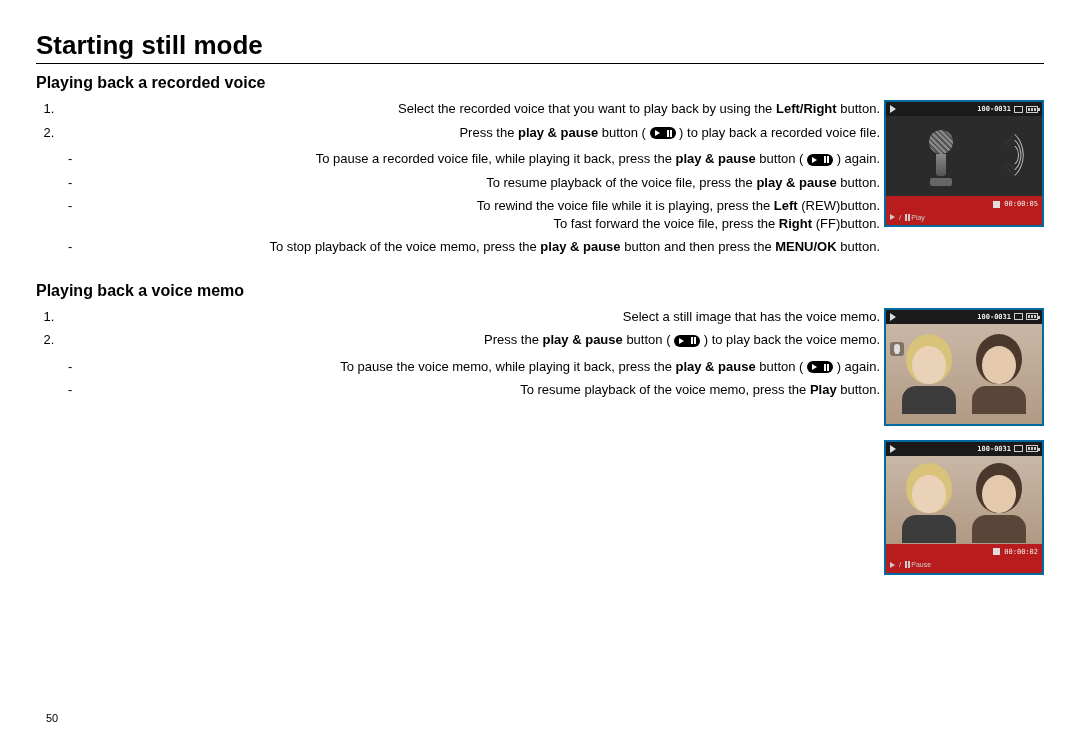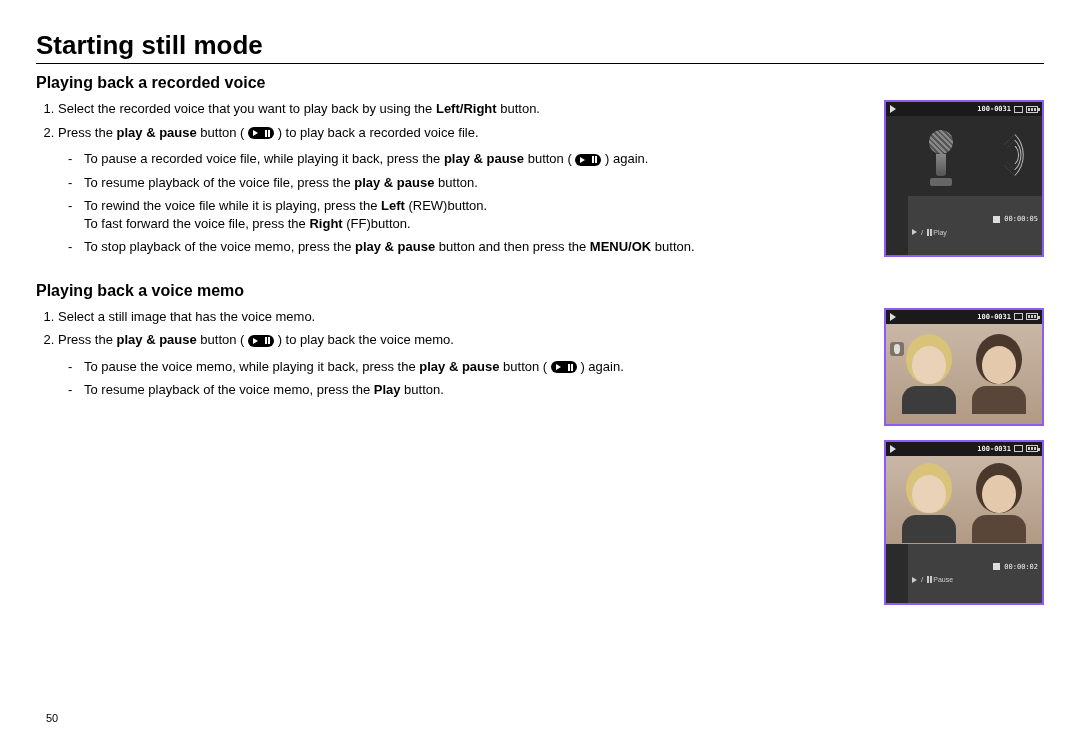--- a/index.html
+++ b/index.html
@@ -3,49 +3,49 @@
 <meta charset="utf-8">
 <style>
   * { box-sizing: border-box; margin: 0; padding: 0; }
   html, body { width: 1080px; height: 746px; background: #fff; font-family: Arial, Helvetica, sans-serif; color: #000; }
   .page { width: 1080px; height: 746px; padding: 30px 36px 20px 36px; position: relative; }
   .title { font-size: 26px; font-weight: bold; }
   .rule { border: none; border-top: 1px solid #000; margin-top: 2px; margin-bottom: 10px; }
   .columns { display: flex; gap: 20px; flex-direction: column; }
   .col { flex: 1; position: relative; }
   .sub { font-size: 16px; font-weight: bold; margin-bottom: 8px; }
-  .colbody { display: flex; gap: 24px; }
+  .colbody { display: flex; gap: 4px; text-align: right; }
   .textcol { flex: 1; font-size: 13px; line-height: 1.35; }
   ol.steps { list-style: decimal; padding-left: 22px; }
   ol.steps > li { margin-bottom: 6px; }
   ul.dash { list-style: none; padding-left: 10px; margin-top: 9px; }
   ul.dash > li { position: relative; padding-left: 16px; margin-bottom: 6px; }
   ul.dash > li::before { content: "-"; position: absolute; left: 0; }
   .b { font-weight: bold; }
   .page-num { position: absolute; bottom: 22px; left: 46px; font-size: 11px; }
 
   
   .pp-icon { display: inline-block; width: 26px; height: 12px; background: #000; border-radius: 6px; position: relative; vertical-align: middle; }
   .pp-icon::before { content: ""; position: absolute; left: 5px; top: 3px; border-left: 5px solid #fff; border-top: 3px solid transparent; border-bottom: 3px solid transparent; }
   .pp-icon::after { content: ""; position: absolute; right: 7px; top: 2.5px; width: 2px; height: 7px; background: #fff; box-shadow: 3px 0 0 #fff; }
 
   
   .screens { display: flex; flex-direction: column; gap: 14px; }
-  .scr { width: 160px; border: 2px solid #8b5cf6; background: #2b2b2b; position: relative; }
+  .scr { width: 160px; border: 2px solid #0369a1; background: #2b2b2b; position: relative; }
   .scr-top { height: 14px; background: #1a1a1a; display: flex; align-items: center; justify-content: space-between; padding: 0 4px; }
   .scr-top-l, .scr-top-r { display: flex; align-items: center; gap: 3px; }
   .play-tri { width: 0; height: 0; border-left: 6px solid #ddd; border-top: 4px solid transparent; border-bottom: 4px solid transparent; }
   .file-num { color: #eee; font-size: 7px; font-family: monospace; font-weight: bold; }
   .batt { width: 12px; height: 7px; border: 1px solid #ccc; position: relative; }
   .batt::after { content: ""; position: absolute; right: -3px; top: 1.5px; width: 2px; height: 3px; background: #ccc; }
   .batt-fill { display: flex; height: 100%; gap: 1px; padding: 1px; }
   .batt-fill > i { flex: 1; background: #ccc; }
   .card-ic { width: 9px; height: 7px; border: 1px solid #ccc; }
   .scr-mid { height: 80px; position: relative; overflow: hidden; }
-  .scr-bot { background: #404040; padding: 17px 4px; margin-left: 22px; }
+  .scr-bot { background: #b91c1c; padding: 2px 4px; }
   .time-row { display: flex; align-items: center; justify-content: flex-end; gap: 4px; height: 12px; }
   .stop-sq { width: 7px; height: 7px; background: #ddd; }
   .time-txt { color: #eee; font-size: 7px; font-family: monospace; }
   .ctrl-row { display: flex; align-items: center; gap: 4px; height: 12px; margin-top: 1px; }
   .ctrl-txt { color: #ccc; font-size: 7px; }
   .mini-pp { width: 0; height: 0; border-left: 5px solid #ccc; border-top: 3.5px solid transparent; border-bottom: 3.5px solid transparent; }
   .mini-slash { color: #ccc; font-size: 8px; }
   .mini-pause { width: 2px; height: 7px; background: #ccc; box-shadow: 3px 0 0 #ccc; }
 
   

